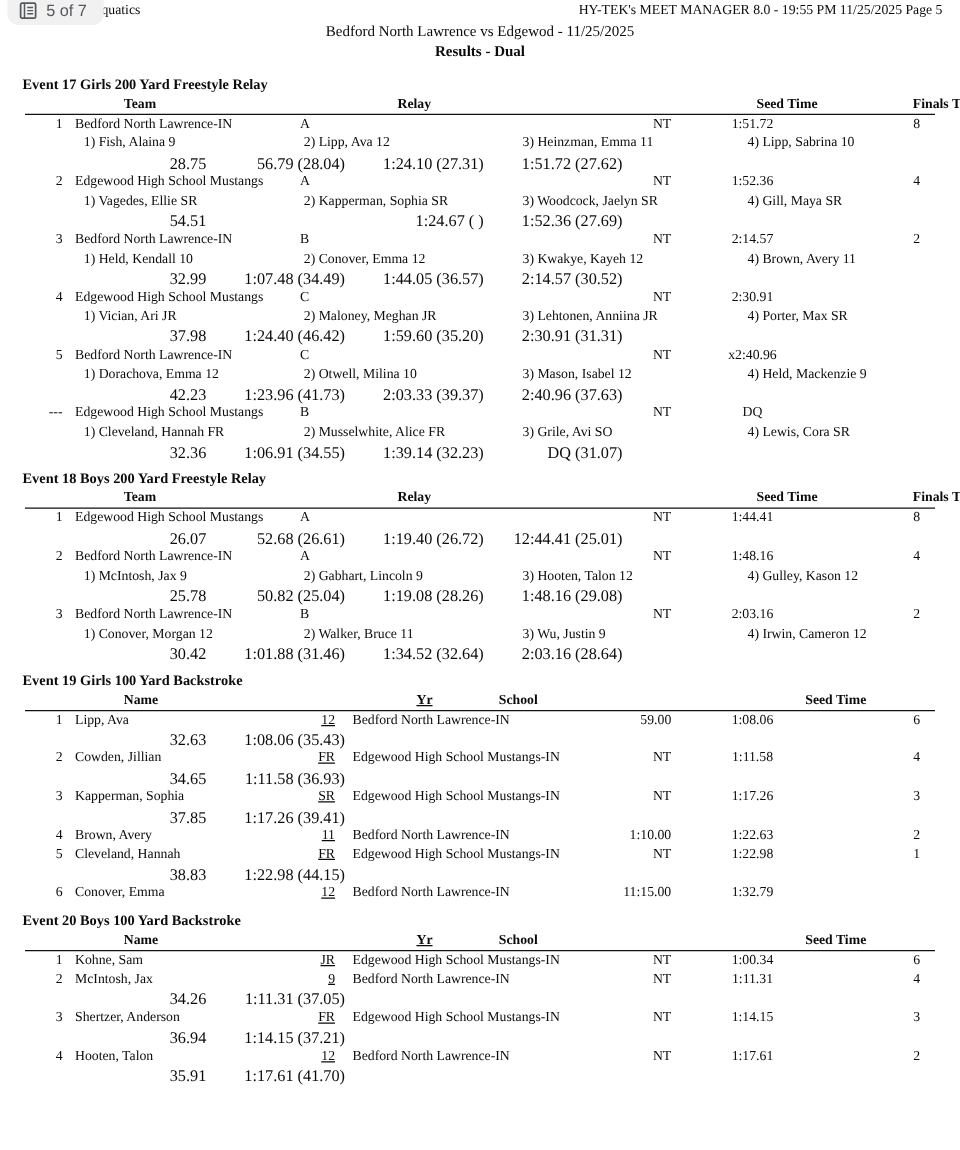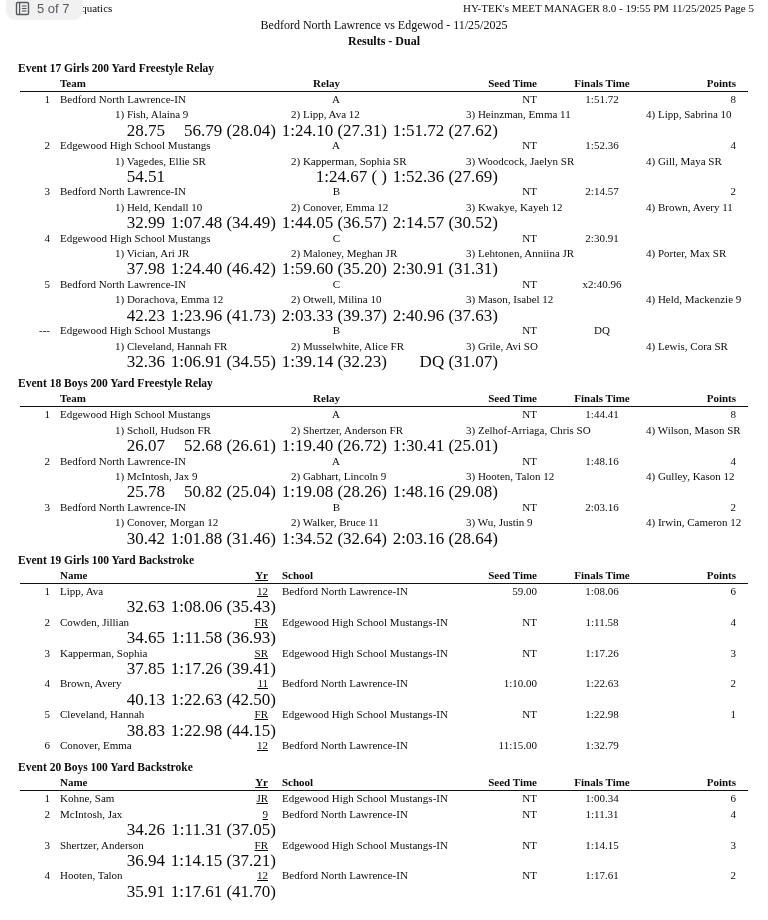--- a/index.html
+++ b/index.html
@@ -23,35 +23,35 @@
 
   
   .event-title { margin:7px 0 0 18px; font-weight:bold; font-size:11.5px; line-height:15px; }
 
   .hdr-row { position:relative; font-weight:bold; padding-bottom:1px; }
   .hdr-underline { position:absolute; left:20px; right:20px; bottom:0; border-bottom:1.6px solid #111; }
 
   .grid-relay { display:grid; grid-template-columns:50px 190px 100px 197px 130px 69px; }
   .grid-ind   { display:grid; grid-template-columns:50px 190px 28px 180px 89px 130px 69px; }
   .row { font-size:11px; line-height:15.4px; white-space:nowrap; }
-  .hdr-row.row { line-height:15px; }
+  .hdr-row.row { line-height:15px;gap:39px; }
 
   .c-place  { text-align:right; }
   .c-team   { padding-left:10px; }
-  .c-relay  { text-align:right; }
+  .c-relay  { text-align:left; }
   .c-yr     { text-align:right;text-decoration:underline; }
   .c-school { padding-left:14px; }
   .c-seed   { text-align:right; }
   .c-finals { text-align:center; }
   .c-points { text-align:right; }
 
   .swimmers { padding-left:67px; display:grid; grid-template-columns:176px 175px 180px auto;
-              font-size:11px; line-height:15.4px; white-space:nowrap;margin-left:48px; }
+              font-size:11px; line-height:15.4px; white-space:nowrap; }
   .splits   { display:grid; grid-template-columns:165px 111px 111px 111px auto;
-              font-size:17px; line-height:15.4px; white-space:nowrap; }
+              font-size:13px; line-height:15.4px; white-space:nowrap; }
   .splits span { text-align:right; }
 </style>
 </head>
 <body>
 
 <div class="page">
 
   <div class="doc-header">
     <span class="hdr-left">ounty Aquatics</span>
     <span class="hdr-right">HY-TEK's MEET MANAGER 8.0 - 19:55 PM  11/25/2025  Page 5</span>
@@ -215,31 +215,25 @@
           <div class="hdr-underline"></div>
         </div>
         <div class="row grid-relay">
           <span class="c-place">1</span>
           <span class="c-team">Edgewood High School Mustangs</span>
           <span class="c-relay">A</span>
           <span class="c-seed">NT</span>
           <span class="c-finals">1:44.41</span>
           <span class="c-points">8</span>
         </div>
-        <div class="swimmers">
-          <span>1) Scholl, Hudson FR</span>
-          <span>2) Shertzer, Anderson FR</span>
-          <span>3) Zelhof-Arriaga, Chris SO</span>
-          <span>4) Wilson, Mason SR</span>
-        </div>
         <div class="splits">
           <span>26.07</span>
           <span>52.68 (26.61)</span>
           <span>1:19.40 (26.72)</span>
-          <span>1:30.41 (25.01)</span>
+          <span>12:44.41 (25.01)</span>
         </div>
         <div class="row grid-relay">
           <span class="c-place">2</span>
           <span class="c-team">Bedford North Lawrence-IN</span>
           <span class="c-relay">A</span>
           <span class="c-seed">NT</span>
           <span class="c-finals">1:48.16</span>
           <span class="c-points">4</span>
         </div>
         <div class="swimmers">
@@ -328,24 +322,20 @@
         </div>
         <div class="row grid-ind">
           <span class="c-place">4</span>
           <span class="c-team">Brown, Avery</span>
           <span class="c-yr">11</span>
           <span class="c-school">Bedford North Lawrence-IN</span>
           <span class="c-seed">1:10.00</span>
           <span class="c-finals">1:22.63</span>
           <span class="c-points">2</span>
         </div>
-        <div class="splits">
-          <span>40.13</span>
-          <span>1:22.63 (42.50)</span>
-        </div>
         <div class="row grid-ind">
           <span class="c-place">5</span>
           <span class="c-team">Cleveland, Hannah</span>
           <span class="c-yr">FR</span>
           <span class="c-school">Edgewood High School Mustangs-IN</span>
           <span class="c-seed">NT</span>
           <span class="c-finals">1:22.98</span>
           <span class="c-points">1</span>
         </div>
         <div class="splits">

